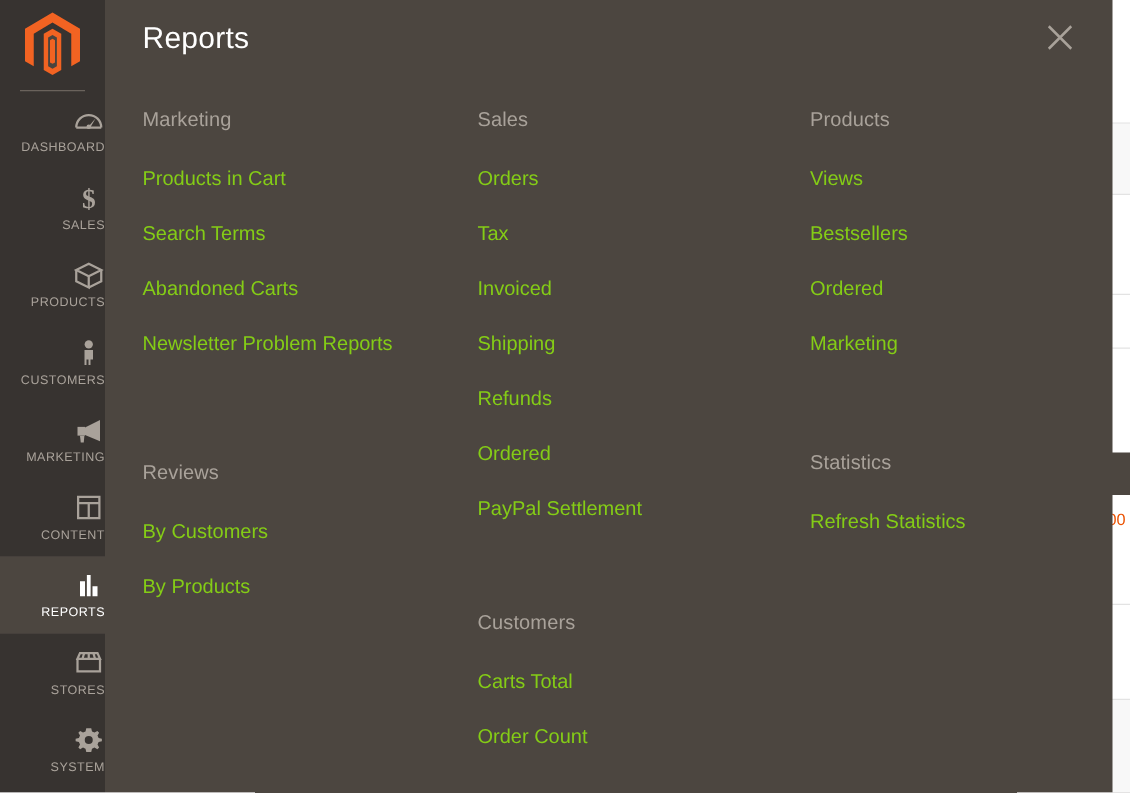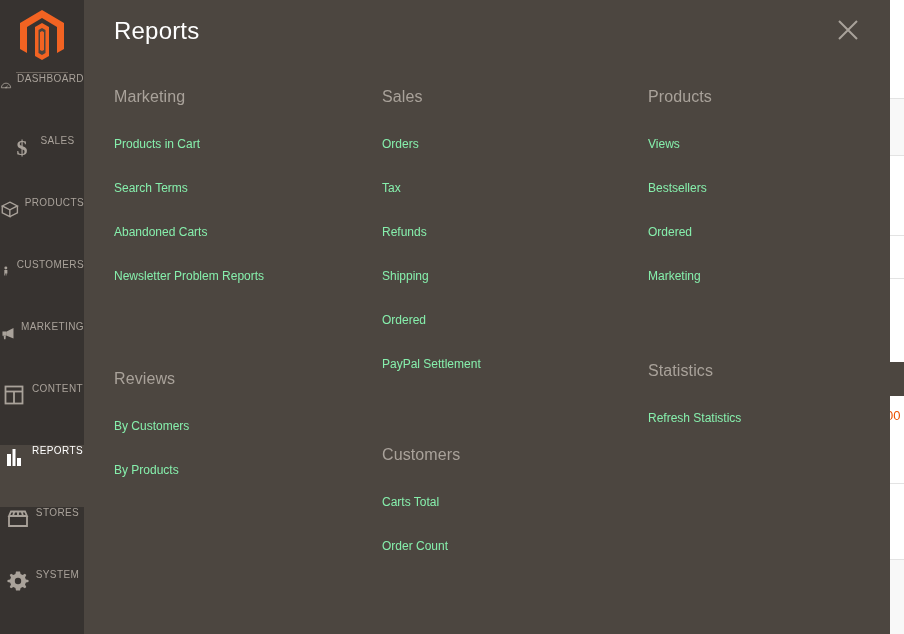--- a/index.html
+++ b/index.html
@@ -54,22 +54,22 @@
     display: flex; align-items: center; justify-content: center;
   }
   #logo-svg { display: block; }
   .side-divider {
     width: 52px; height: 1px; margin: 0 auto;
     background: #6a635c;
   }
   .nav-item {
     position: relative;
     height: 62px;
-    display: flex; 
-    align-items: flex-start; justify-content: center;
+    display: flex; flex-direction: column;
+    align-items: flex-end; justify-content: center;
     gap: 5px;
     cursor: pointer;
     user-select: none;
   }
   .nav-item.active { background: #4c4640; }
   .nav-label {
     font-size: 10px;
     letter-spacing: .4px;
     color: #a9a29a;
     text-transform: uppercase;
@@ -118,22 +118,22 @@
 
   .group { margin-bottom: 34px; }
   .group-title {
     font-size: 16px;
     color: #a9a29a;
     margin-bottom: 30px;
     letter-spacing: .1px;
   }
   .menu-link {
     display: block;
-    font-size: 12px;
-    color: #86efac;
+    font-size: 16px;
+    color: #84cc16;
     line-height: 16px;
     margin-bottom: 28px;
     text-decoration: none;
     cursor: pointer;
     white-space: nowrap;
   }
   .menu-link:last-child { margin-bottom: 0; }
   .spacer-84 { height: 52px; }
   .spacer-60 { height: 40px; }
 </style>
@@ -292,22 +292,23 @@
           <a class="menu-link">By Customers</a>
           <a class="menu-link">By Products</a>
         </div>
       </div>
 
       <div class="menu-col c1">
         <div class="group">
           <div class="group-title">Sales</div>
           <a class="menu-link">Orders</a>
           <a class="menu-link">Tax</a>
+          <a class="menu-link">Invoiced</a>
+          <a class="menu-link">Shipping</a>
           <a class="menu-link">Refunds</a>
-          <a class="menu-link">Shipping</a>
           <a class="menu-link">Ordered</a>
           <a class="menu-link">PayPal Settlement</a>
         </div>
         <div class="spacer-60"></div>
         <div class="group">
           <div class="group-title">Customers</div>
           <a class="menu-link">Carts Total</a>
           <a class="menu-link">Order Count</a>
         </div>
       </div>

